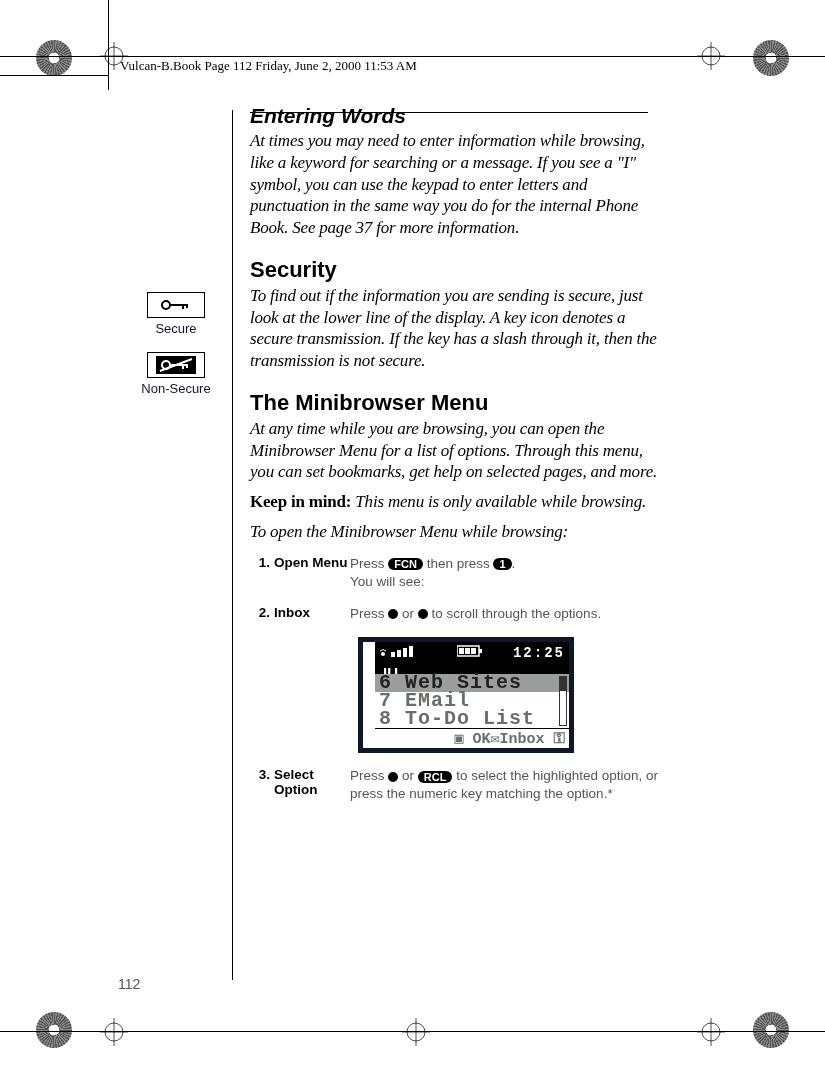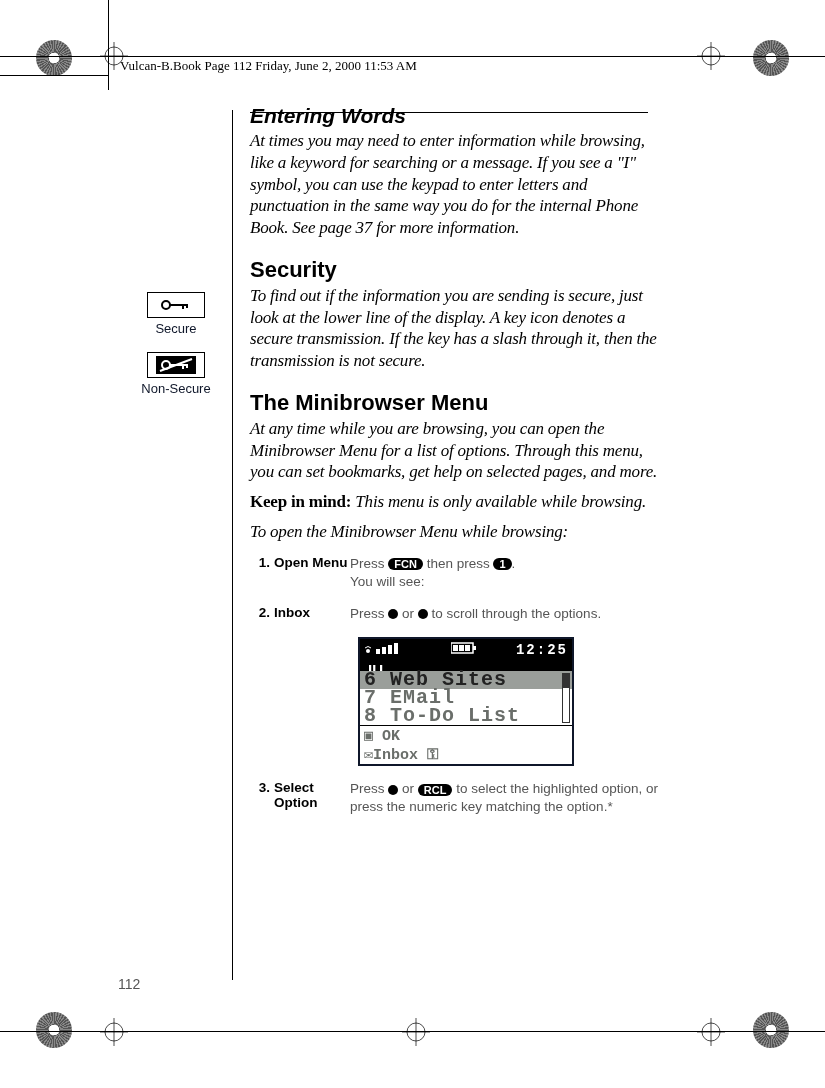--- a/index.html
+++ b/index.html
@@ -149,25 +149,26 @@
     vertical-align: middle;
     font-weight: bold;
     font-family: Arial;
     line-height: 10px;
     min-width: 8px;
     text-align: right;
   }
   .keyicon.round { border-radius: 50%; width: 10px; height: 10px; padding: 0; }
   .lcd {
     width: 216px;
-    border: 2px solid #0f172a;
+    border: 5px solid #0f172a;
     margin: 8px 0 14px 108px;
     font-family: 'Courier New', monospace;
     font-weight: bold;
     background: #fff;
+    padding-left: 12px;
   }
   .lcd-top {
     background: #000;
     color: #fff;
     display: flex;
     justify-content: space-between;
     align-items: center;
     padding: 2px 4px;
     font-size: 14px;
     height: 22px;
@@ -182,21 +183,20 @@
     white-space: pre;
   }
   .lcd-row.hl { background: #9a9e9a; color: #222; }
   .lcd-bot {
     display: flex;
     border-top: 1px solid #000;
     font-size: 15px;
     color: #6a6e6a;
     padding: 0 4px;
     justify-content: flex-end;
-    flex-direction: column;
   }
   .lcd-scroll {
     position: absolute;
     right: 2px; top: 2px;
     width: 8px; height: 50px;
     border: 1px solid #333;
     background: linear-gradient(#333 0 30%, #fff 30% 100%);
   }
   .page-num {
     position: absolute;

